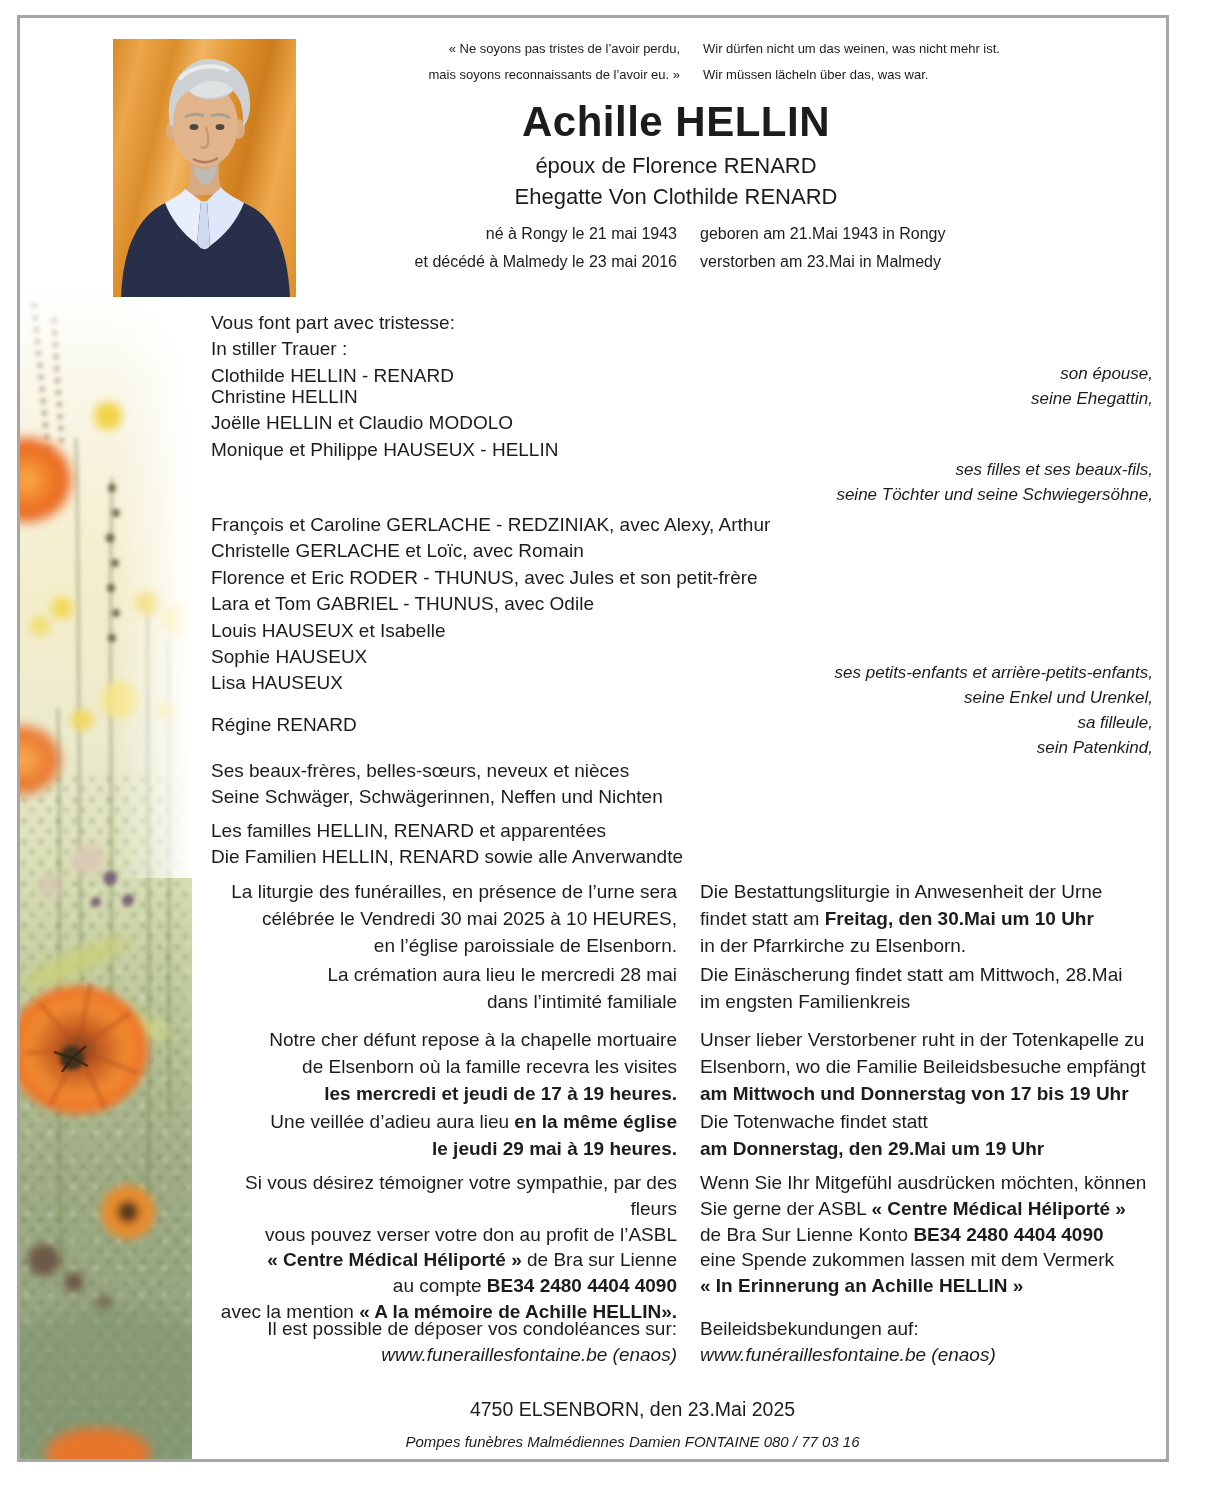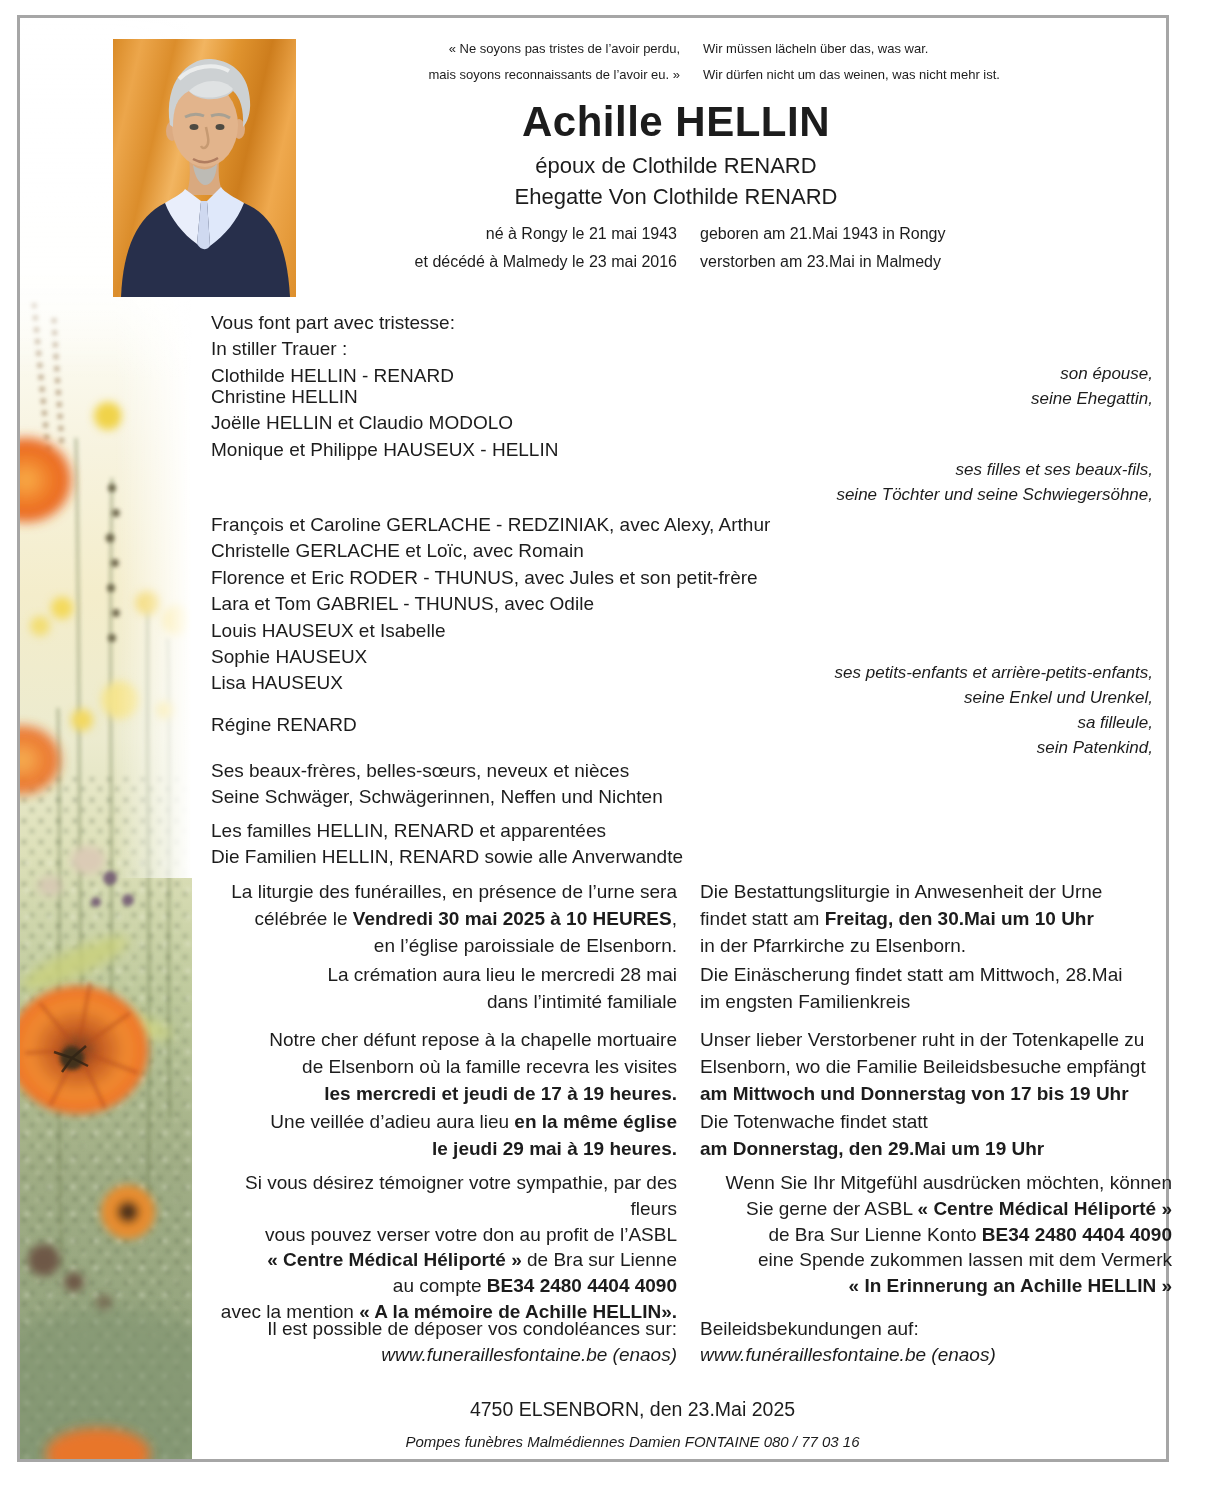--- a/index.html
+++ b/index.html
@@ -199,26 +199,26 @@
   <path d="M80,120 Q92,127 105,119" stroke="#b07d60" stroke-width="2.5" fill="none"></path>
   <path d="M80,126 C82,140 88,146 92,146 C98,146 103,139 104,125 C97,132 87,132 80,126 Z" fill="#b9bdbb" opacity="0.9"></path>
 </svg>
 </div>
 
 <div class="t quote right" style="left:190px;top:36px;width:490px;">
     <div>« Ne soyons pas tristes de l’avoir perdu,</div>
     <div>mais soyons reconnaissants de l’avoir eu. »</div>
   </div>
 <div class="t quote" style="left:703px;top:36px;width:460px;">
+    <div>Wir dürfen nicht um das weinen, was nicht mehr ist.</div>
     <div>Wir müssen lächeln über das, was war.</div>
-    <div>Wir dürfen nicht um das weinen, was nicht mehr ist.</div>
   </div>
 
 <div class="t deceased center" style="left:190px;top:99px;width:972px;">Achille HELLIN</div>
-<div class="t sub center" style="left:190px;top:152px;width:972px;">époux de Clothilde RENARD</div>
+<div class="t sub center" style="left:190px;top:152px;width:972px;">époux de Florence RENARD</div>
 <div class="t sub center" style="left:190px;top:183px;width:972px;">Ehegatte Von Clothilde RENARD</div>
 <div class="t birth right" style="left:190px;top:220px;width:487px;">
     <div>né à Rongy le 21 mai 1943</div>
     <div>et décédé à Malmedy le 23 mai 2016</div>
   </div>
 <div class="t birth" style="left:700px;top:220px;width:470px;">
     <div>geboren am 21.Mai 1943 in Rongy</div>
     <div>verstorben am 23.Mai in Malmedy</div>
   </div>
 
@@ -267,21 +267,21 @@
     <div>Seine Schwäger, Schwägerinnen, Neffen und Nichten</div>
   </div>
 <div class="t" style="left:211px;top:818px;">
     <div>Les familles HELLIN, RENARD et apparentées</div>
     <div>Die Familien HELLIN, RENARD sowie alle Anverwandte</div>
   </div>
 
 <div class="t cer right wrap" style="left:195px;top:878px;width:482px;">
     <div class="para">
       <div><span>La liturgie des funérailles, en présence de l’urne sera</span></div>
-      <div><span>célébrée le </span><span style="font-weight: bold;">Vendredi 30 mai 2025 à 10 HEURES</span><span>,</span></div>
+      <div><span>célébrée le </span><span style="font-weight: normal;">Vendredi 30 mai 2025 à 10 HEURES</span><span>,</span></div>
       <div><span>en l’église paroissiale de Elsenborn.</span></div>
     </div>
     <div class="para">
       <div><span>La crémation aura lieu le mercredi 28 mai</span></div>
       <div><span>dans l’intimité familiale</span></div>
     </div>
     <div class="para">
       <div><span>Notre cher défunt repose à la chapelle mortuaire</span></div>
       <div><span>de Elsenborn où la famille recevra les visites</span></div>
       <div><span style="font-weight: bold;">les mercredi et jeudi de 17 à 19 heures.</span></div>
@@ -314,21 +314,21 @@
 
 <div class="t don right wrap" style="left:195px;top:1170px;width:482px;">
     <div class="para">
       <div><span>Si vous désirez témoigner votre sympathie, par des fleurs</span></div>
       <div><span>vous pouvez verser votre don au profit de l’ASBL</span></div>
       <div><span style="font-weight: bold;">« Centre Médical Héliporté »</span><span> de Bra sur Lienne</span></div>
       <div><span>au compte </span><span style="font-weight: bold;">BE34 2480 4404 4090</span></div>
       <div><span>avec la mention </span><span style="font-weight: bold;">« A la mémoire de Achille HELLIN».</span></div>
     </div>
   </div>
-<div class="t don wrap" style="left:700px;top:1170px;width:472px;text-align:right;">
+<div class="t don wrap" style="left:700px;top:1170px;width:472px;">
     <div class="para">
       <div><span>Wenn Sie Ihr Mitgefühl ausdrücken möchten, können</span></div>
       <div><span>Sie gerne der ASBL </span><span style="font-weight: bold;">« Centre Médical Héliporté »</span></div>
       <div><span>de Bra Sur Lienne Konto </span><span style="font-weight: bold;">BE34 2480 4404 4090</span></div>
       <div><span>eine Spende zukommen lassen mit dem Vermerk</span></div>
       <div><span style="font-weight: bold;">« In Erinnerung an Achille HELLIN »</span></div>
     </div>
   </div>
 
 <div class="t cond right wrap" style="left:195px;top:1316px;width:482px;">

